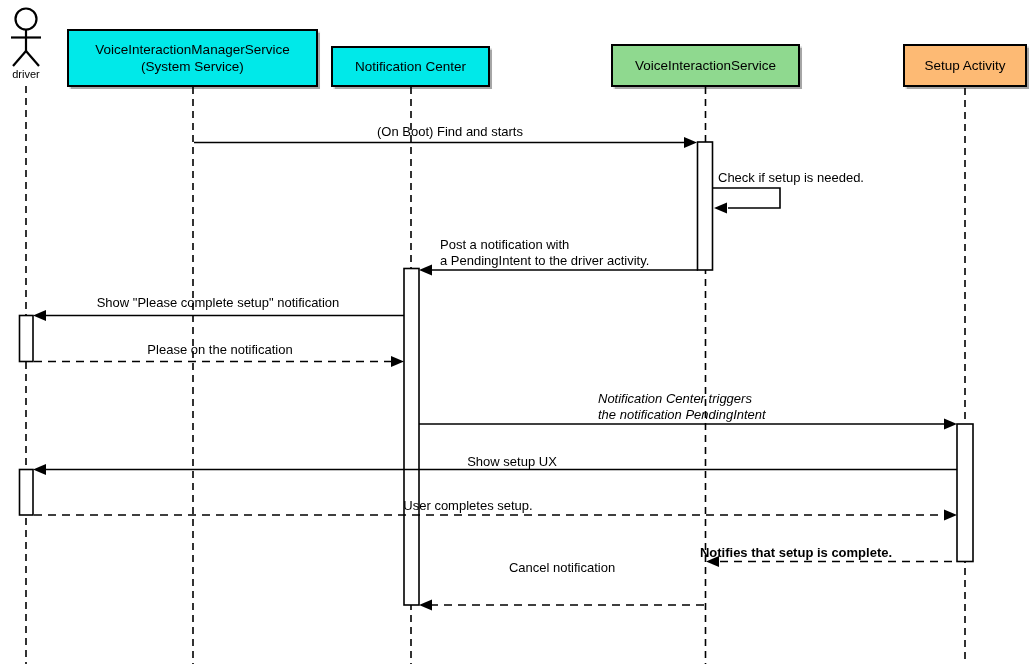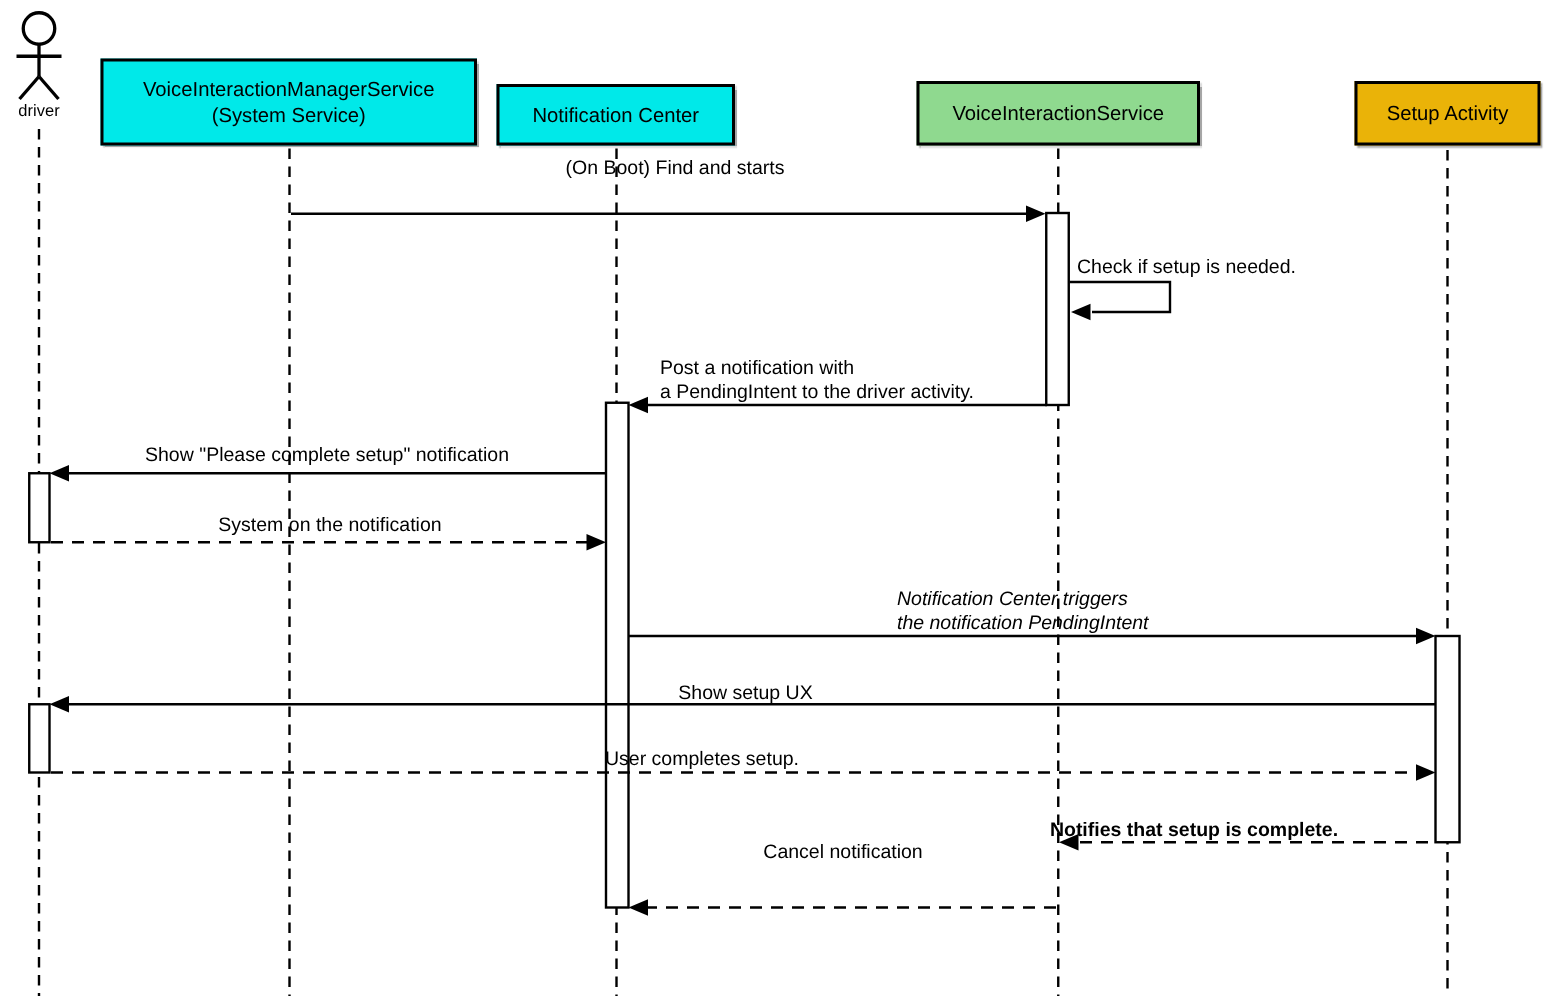--- a/index.html
+++ b/index.html
@@ -14,21 +14,20 @@
   #wires{position:absolute;left:0;top:0;width:1035px;height:664px;}
   .pbox{
     position:absolute;
     border:2.2px solid #000;
     box-shadow:1.5px 1.5px 1px rgba(0,0,0,0.35);
     display:flex;align-items:center;justify-content:center;
     text-align:center;
     font-size:13.5px;line-height:17px;
     white-space:pre-line;
     box-sizing:border-box;
-    margin-top:10px;
   }
   .msg{
     position:absolute;
     font-size:13px;line-height:15.5px;
     white-space:pre-line;
   }
   .msg.centered{transform:translateX(-50%);white-space:nowrap;}
   .msg.two-line{line-height:16px;}
   .actor-label{
     position:absolute;
@@ -130,39 +129,39 @@
   </div>
 
   <div class="pbox" style="left: 331px; top: 46px; width: 159px; height: 41px; background: rgb(0, 233, 233);">
     <span>Notification Center</span>
   </div>
 
   <div class="pbox" style="left: 611px; top: 44px; width: 189px; height: 43px; background: rgb(143, 217, 143);">
     <span>VoiceInteractionService</span>
   </div>
 
-  <div class="pbox" style="left: 903px; top: 44px; width: 124px; height: 43px; background: #eab308;">
+  <div class="pbox" style="left: 903px; top: 44px; width: 124px; height: 43px; background: #fdba74;">
     <span>Setup Activity</span>
   </div>
 
-  <div class="msg centered" style="left:450px;top:104px;text-align:right;">(On Boot) Find and starts</div>
+  <div class="msg centered" style="left:450px;top:124px;text-align:right;">(On Boot) Find and starts</div>
 
   <div class="msg" style="left:718px;top:170px;text-align:right;">Check if setup is needed.</div>
 
   <div class="msg" style="left:440px;top:237px;">Post a notification with
 a PendingIntent to the driver activity.</div>
 
   <div class="msg centered" style="left:218px;top:295px;">Show "Please complete setup" notification</div>
 
-  <div class="msg centered" style="left:220px;top:342px;">System on the notification</div>
+  <div class="msg centered" style="left:220px;top:342px;">Please on the notification</div>
 
   <div class="msg two-line" style="left:598px;top:391px;font-style:italic;">Notification Center triggers
 the notification PendingIntent</div>
 
-  <div class="msg centered" style="left:497px;top:454px;">Show setup UX</div>
+  <div class="msg centered" style="left:512px;top:454px;">Show setup UX</div>
 
   <div class="msg centered" style="left:468px;top:498px;">User completes setup.</div>
 
   <div class="msg centered" style="left:796px;top:545px;font-weight:bold;">Notifies that setup is complete.</div>
 
   <div class="msg centered" style="left:562px;top:560px;">Cancel notification</div>
 
 </div>
 
 </body></html>

